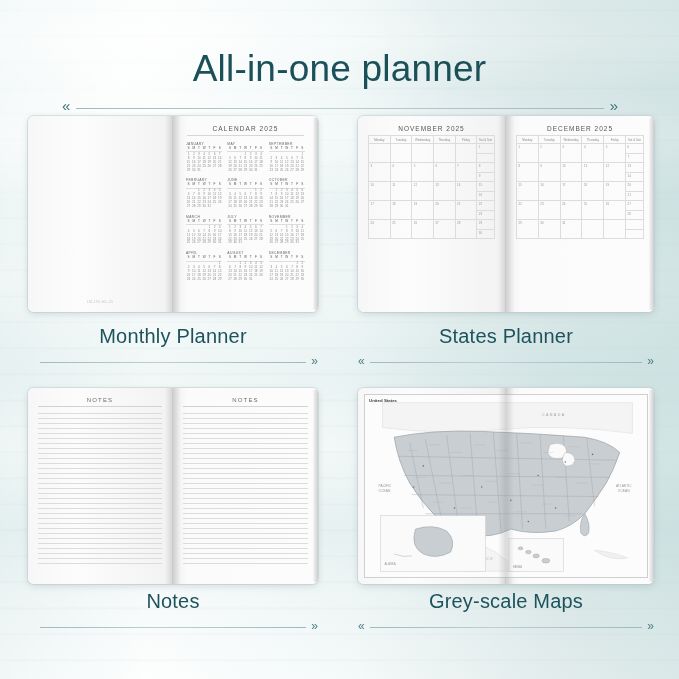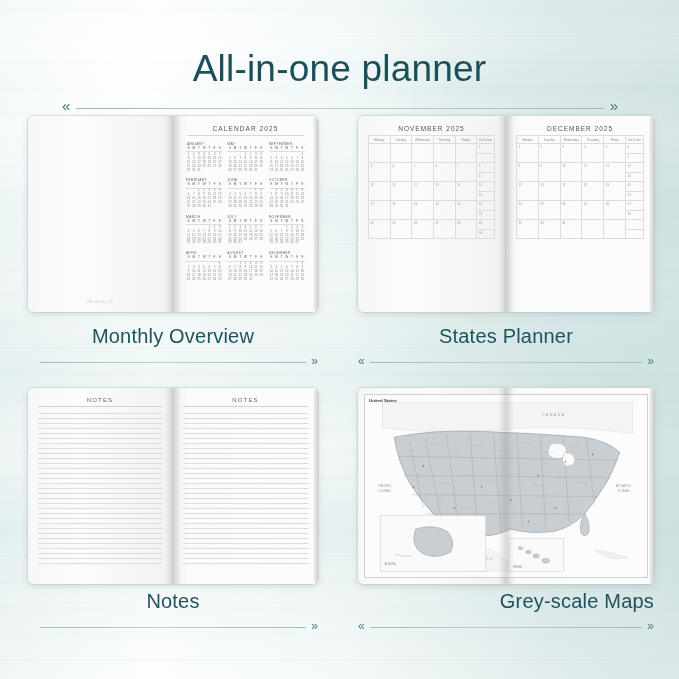--- a/index.html
+++ b/index.html
@@ -146,21 +146,21 @@
   .map-svg { position: absolute; inset: 0; width: 100%; height: 100%; }
 
   
   .caption {
     position: absolute; text-align: center;
     font-size: 20px; font-weight: 400; color: #1d535c; letter-spacing: .2px;
   }
   .cap1 { left: 28px;  top: 325px; width: 290px; }
   .cap2 { left: 358px; top: 325px; width: 296px; }
   .cap3 { left: 28px;  top: 590px; width: 290px; }
-  .cap4 { left: 358px; top: 590px; width: 296px; text-align: right; }
+  .cap4 { left: 358px; top: 590px; width: 296px; }
 
   .sub-hr { position: absolute; height: 14px; }
   .sub-hr .hr-line { top: 7px; left: 12px; right: 12px; }
   .sub-hr .chev { font-size: 12px; line-height: 14px; top: -1px; color: #4b7f86; }
   .sh1 { left: 28px;  top: 355px; width: 290px; }
   .sh2 { left: 358px; top: 355px; width: 296px; }
   .sh3 { left: 28px;  top: 620px; width: 290px; }
   .sh4 { left: 358px; top: 620px; width: 296px; }
 </style>
 </head>
@@ -868,21 +868,21 @@
               <span>29</span>
               <span>30</span>
             </div>
           </div>
         </div>
       <div class="edge"></div>
     </div>
     <div class="spine"></div>
   </div>
 </div>
-<div class="caption cap1">Monthly Overview</div>
+<div class="caption cap1">Monthly Planner</div>
 <div class="sub-hr sh1">
   <div class="hr-line"></div>
   <span class="chev r">»</span>
 </div>
 
 <div class="cell c2">
   <div class="book">
     <div class="page left">
       <div class="mo-title">NOVEMBER 2025</div>
       <div class="mo-grid" id="nov-grid">

